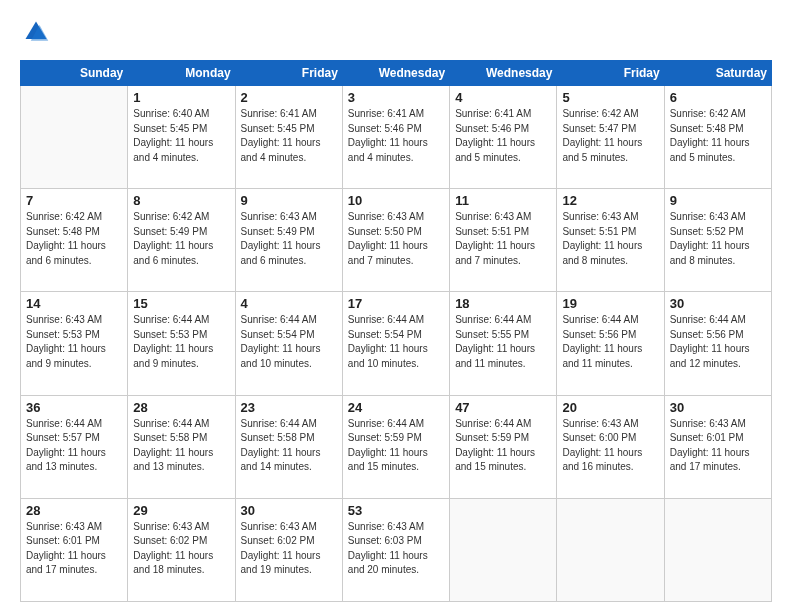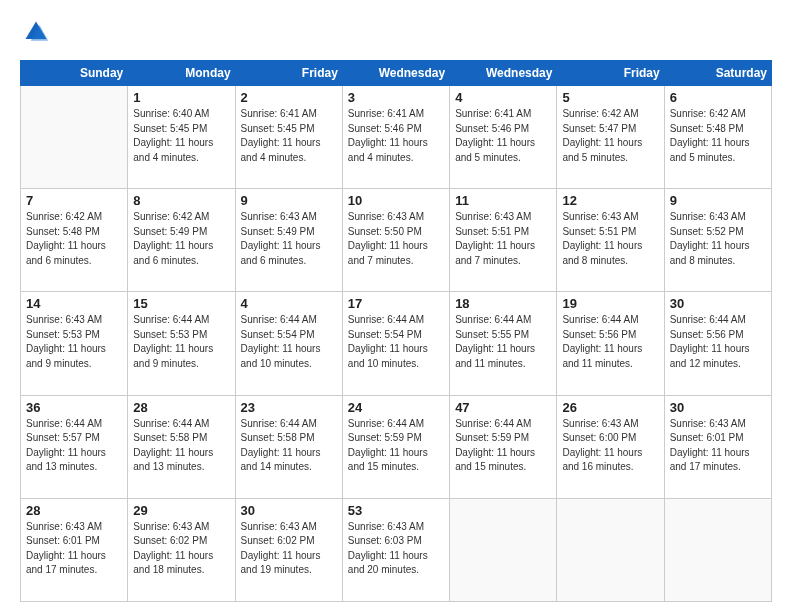--- a/index.html
+++ b/index.html
@@ -307,21 +307,21 @@
 and 15 minutes.</div>
           </td>
           <td>
             <span class="day-number">47</span>
             <div class="day-info" style="white-space: pre-line;">Sunrise: 6:44 AM
 Sunset: 5:59 PM
 Daylight: 11 hours
 and 15 minutes.</div>
           </td>
           <td>
-            <span class="day-number">26</span>
+            <span class="day-number">20</span>
             <div class="day-info" style="white-space: pre-line;">Sunrise: 6:43 AM
 Sunset: 6:00 PM
 Daylight: 11 hours
 and 16 minutes.</div>
           </td>
           <td>
             <span class="day-number">30</span>
             <div class="day-info" style="white-space: pre-line;">Sunrise: 6:43 AM
 Sunset: 6:01 PM
 Daylight: 11 hours

